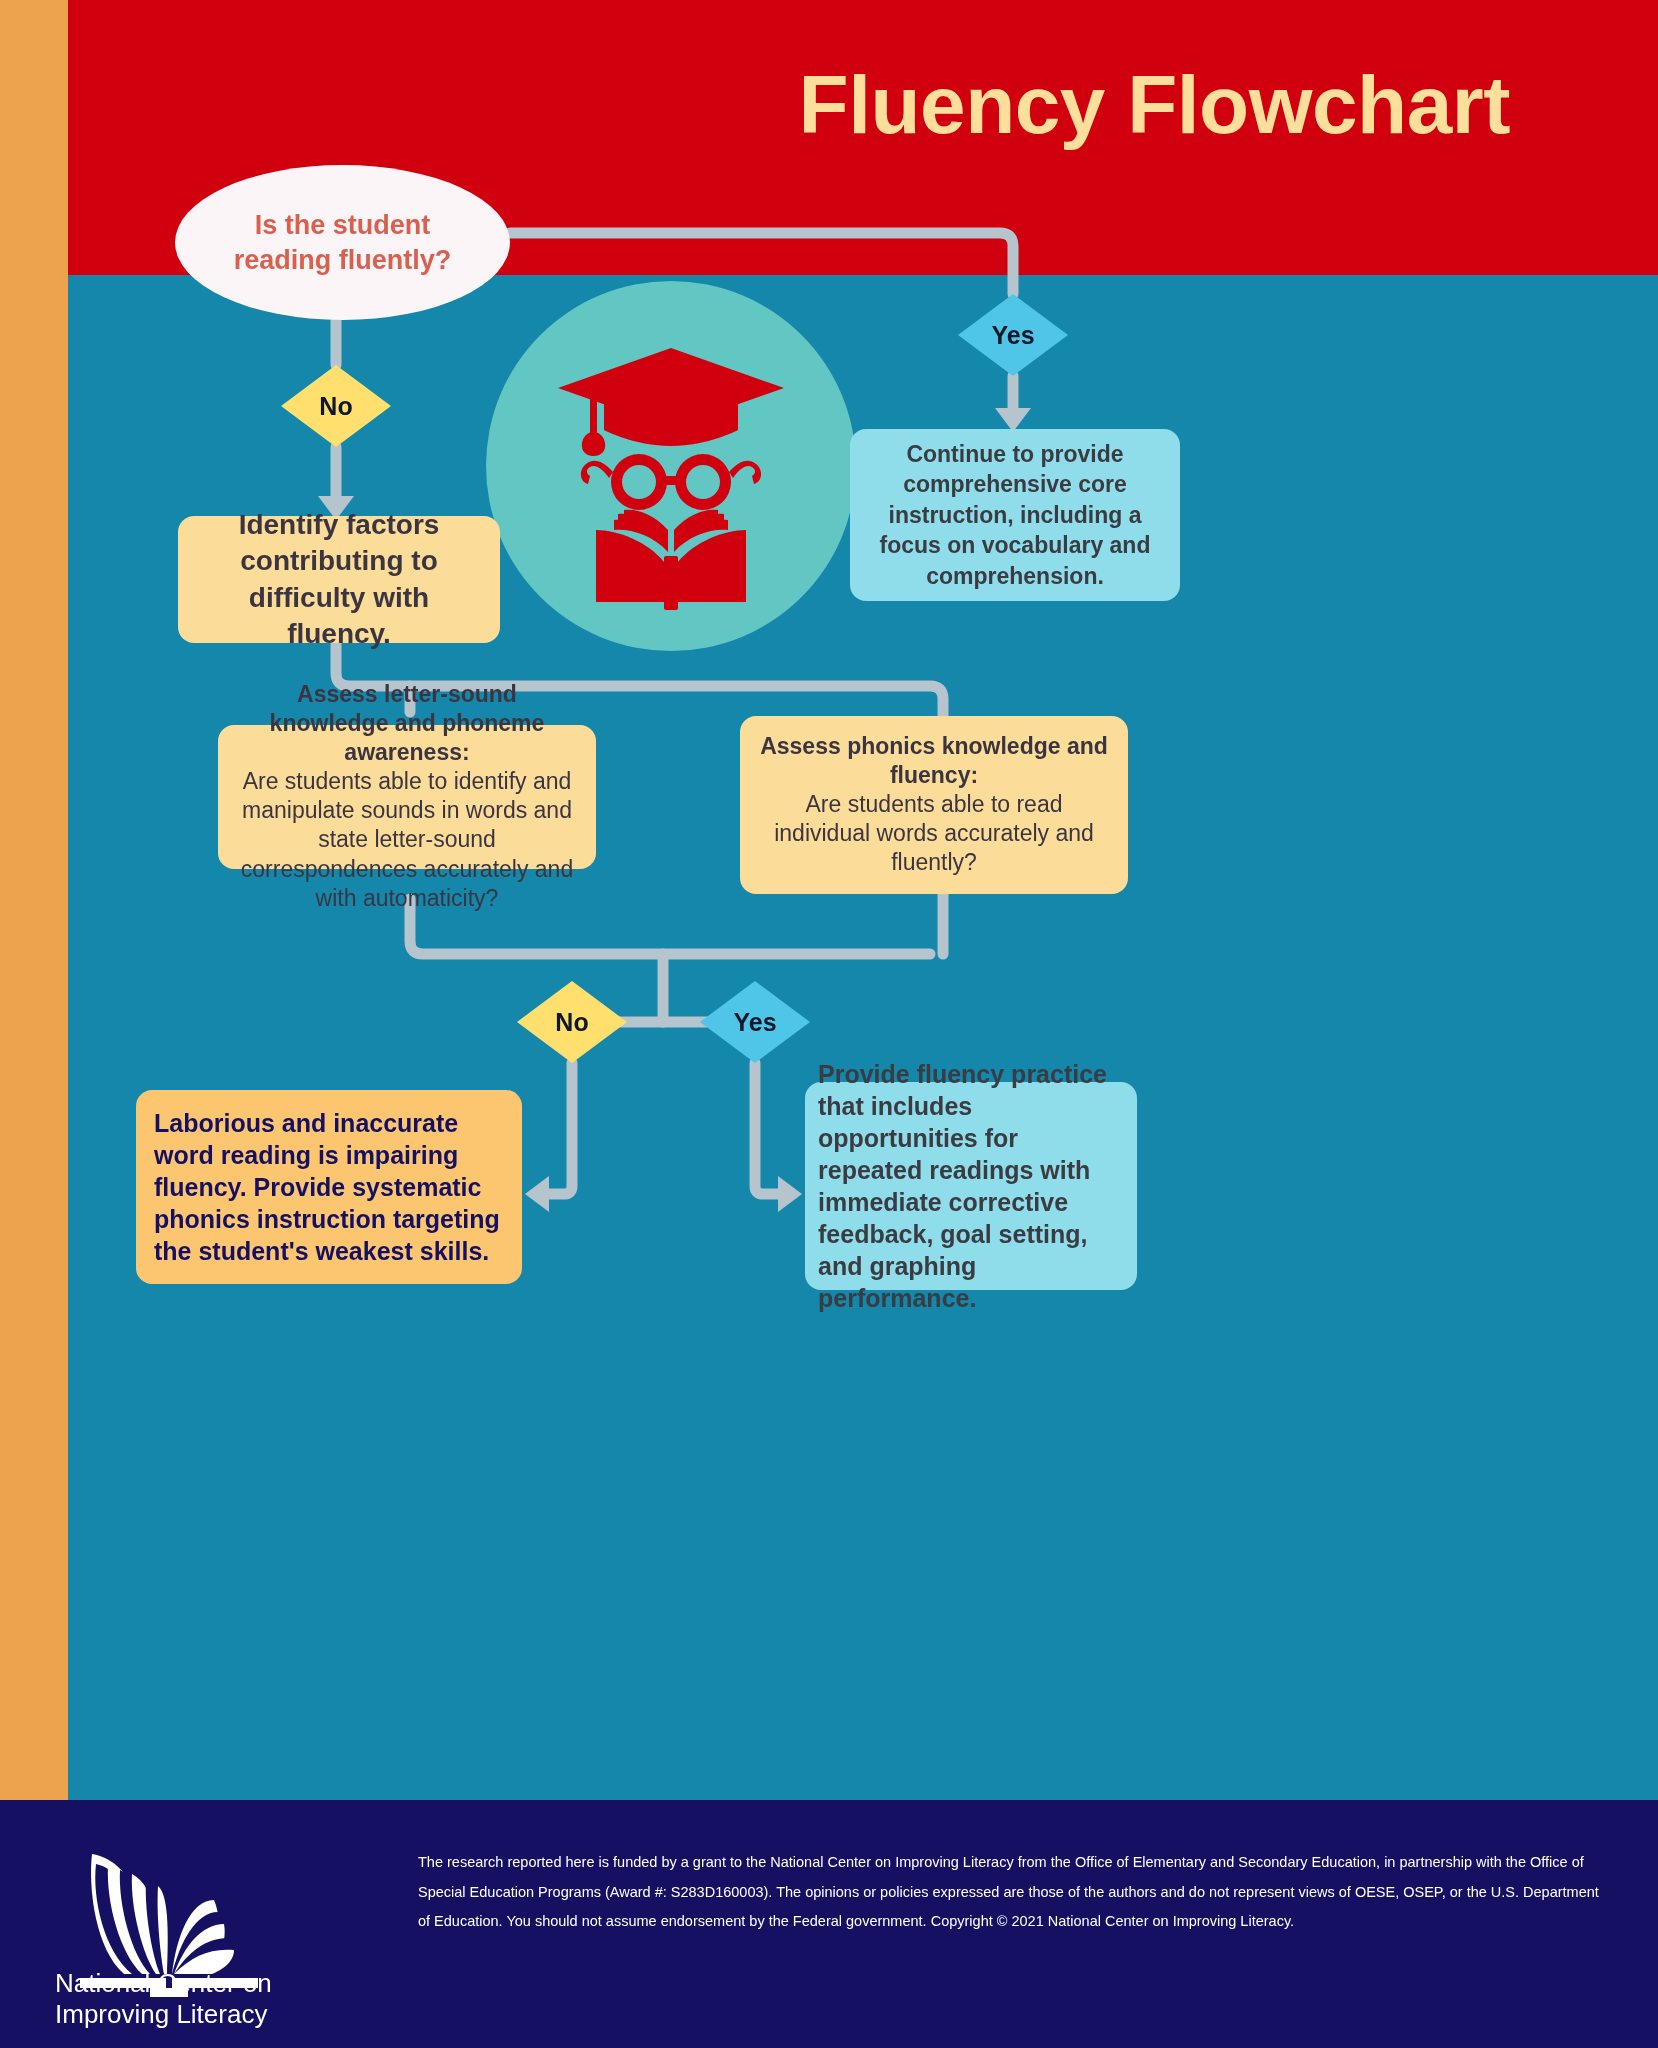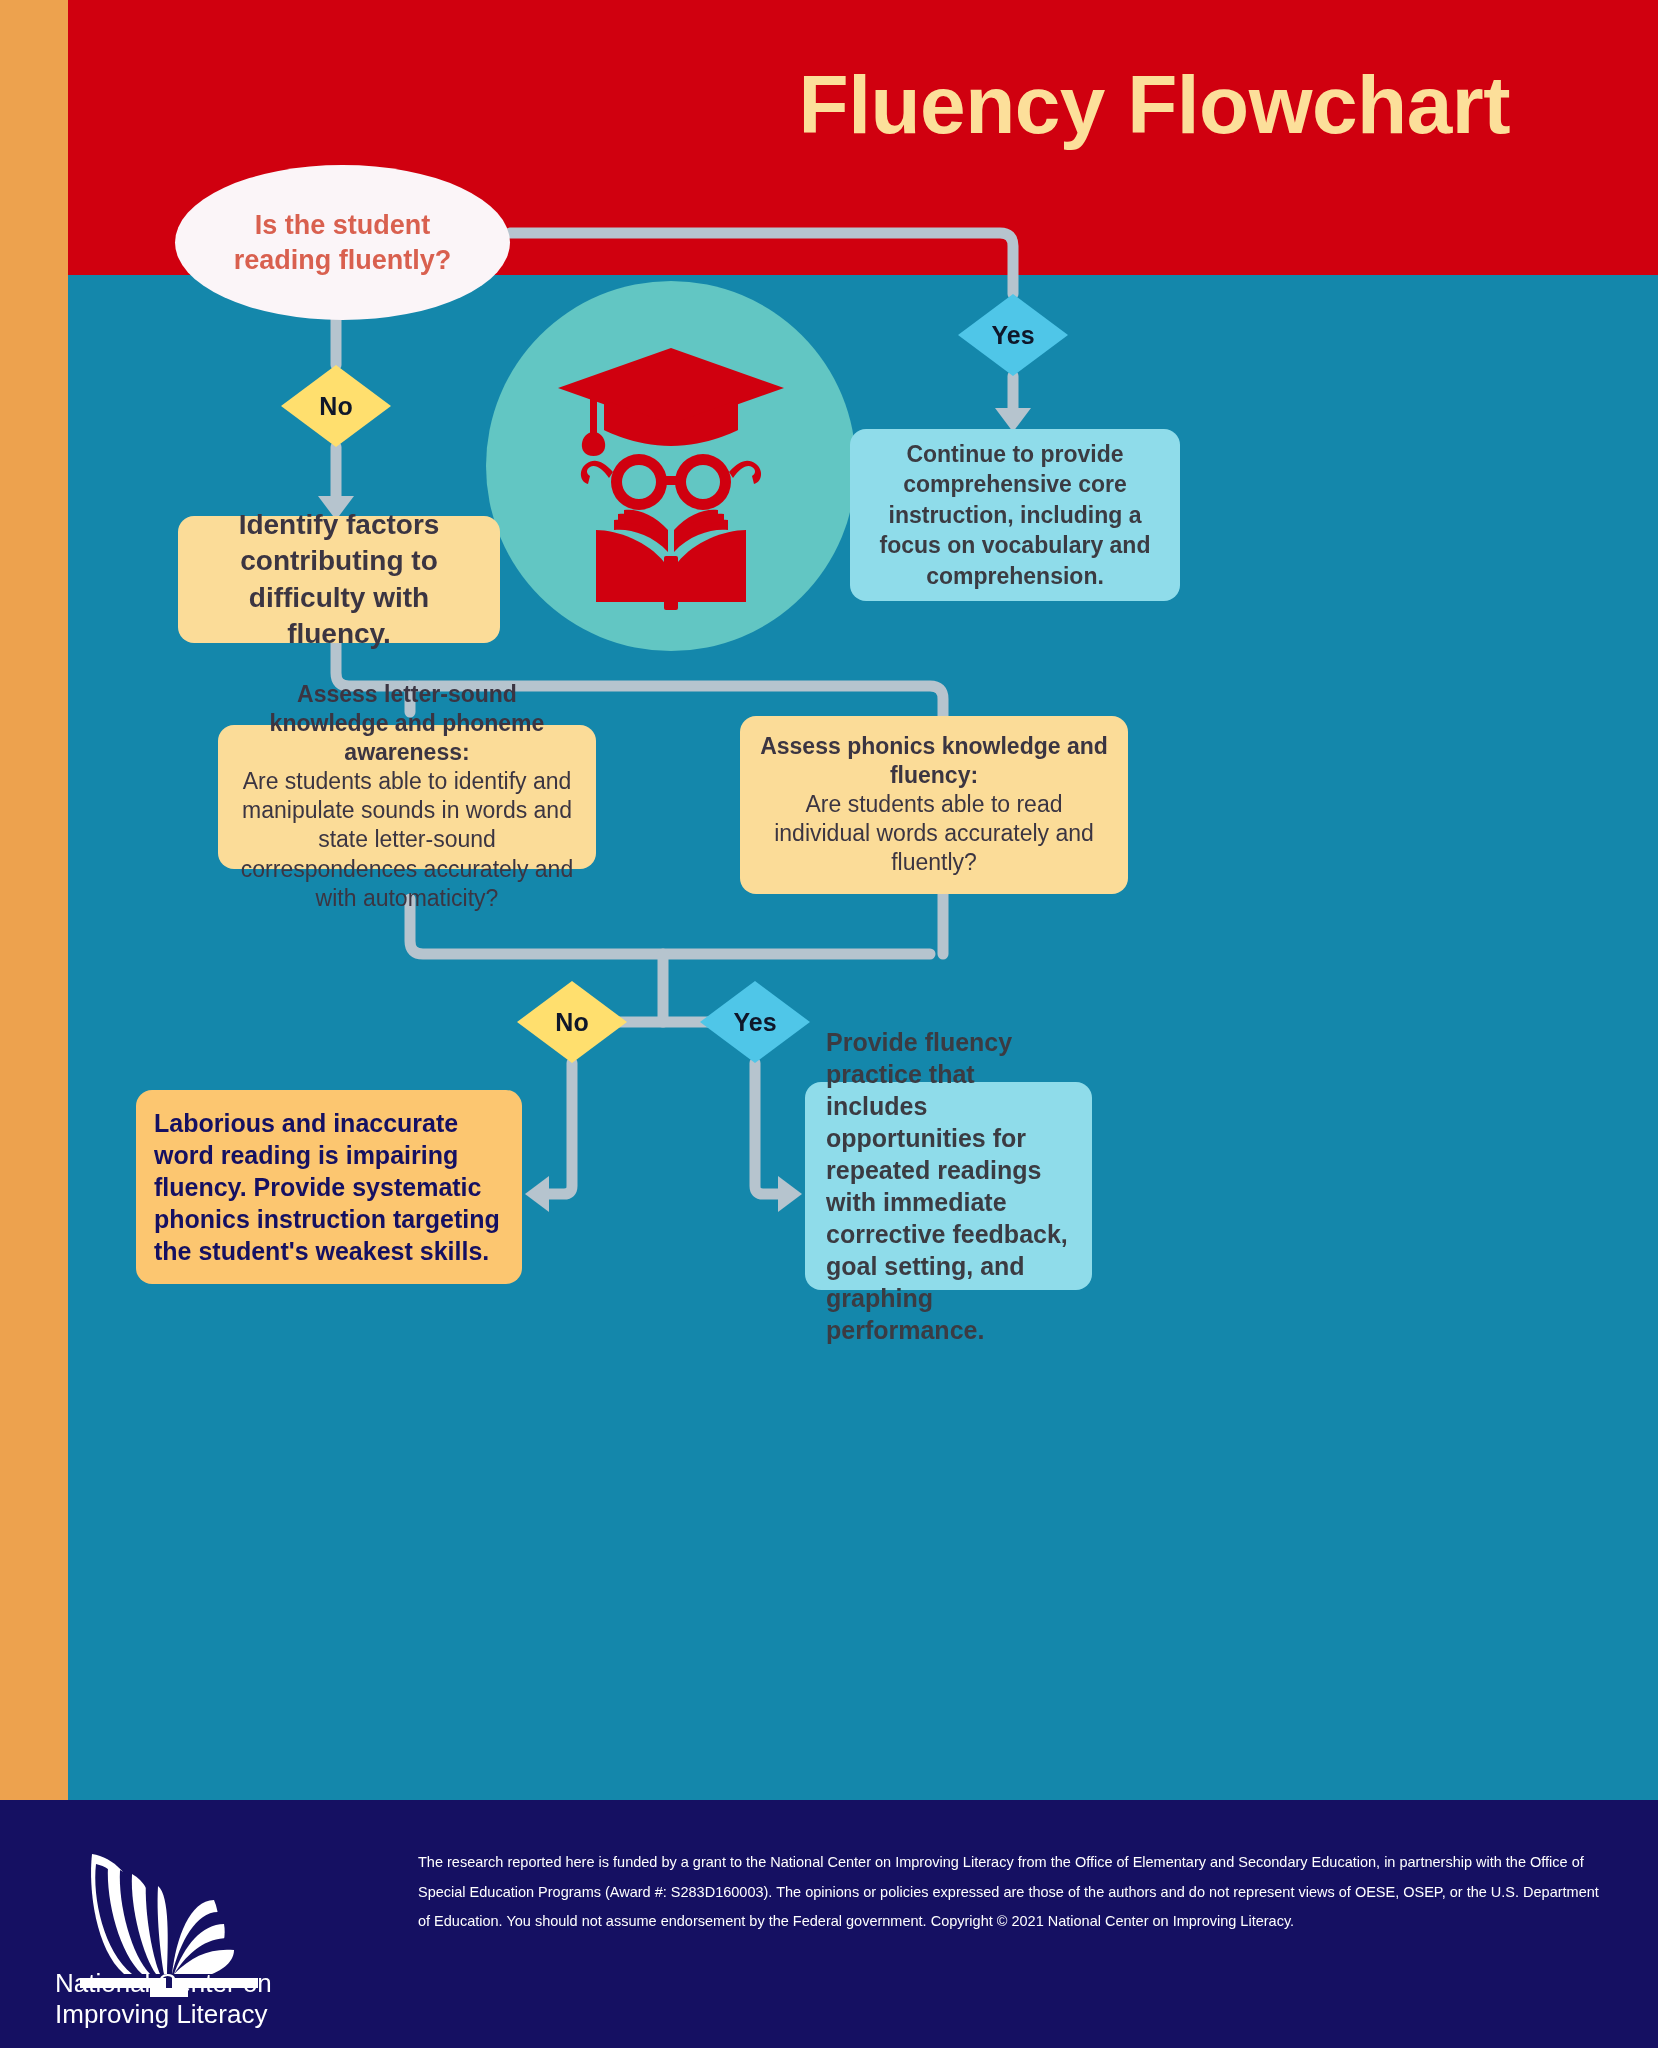--- a/index.html
+++ b/index.html
@@ -90,22 +90,22 @@
   .assess .hd{font-size:23px;font-weight:bold;color:#3b3542;line-height:1.25;}
   .assess .bd{font-size:23px;font-weight:normal;color:#3b3542;line-height:1.28;}
 
   #box-laborious{
     left:136px;top:1090px;width:386px;height:194px;background:#fcc670;
     justify-content:flex-start;text-align:left;padding-left:18px;
   }
   #box-laborious .inner{font-size:25px;font-weight:bold;color:#151062;line-height:1.28;text-align:left;}
 
   #box-practice{
-    left:805px;top:1082px;width:287px;height:208px;background:#8fdcea;
-    justify-content:flex-start;text-align:left;padding-left:21px;
+    left:805px;top:1082px;width:332px;height:208px;background:#8fdcea;
+    justify-content:flex-start;text-align:left;padding-left:13px;
   }
   #box-practice .inner{font-size:25px;font-weight:bold;color:#3b3b42;line-height:1.28;text-align:left;}
 
   
   #wires{position:absolute;left:0;top:0;width:1658px;height:1800px;pointer-events:none;}
 
   
   .logo{position:absolute;left:62px;top:1838px;width:215px;height:175px;}
   .logo-name{
     position:absolute;left:55px;top:1968px;width:265px;

